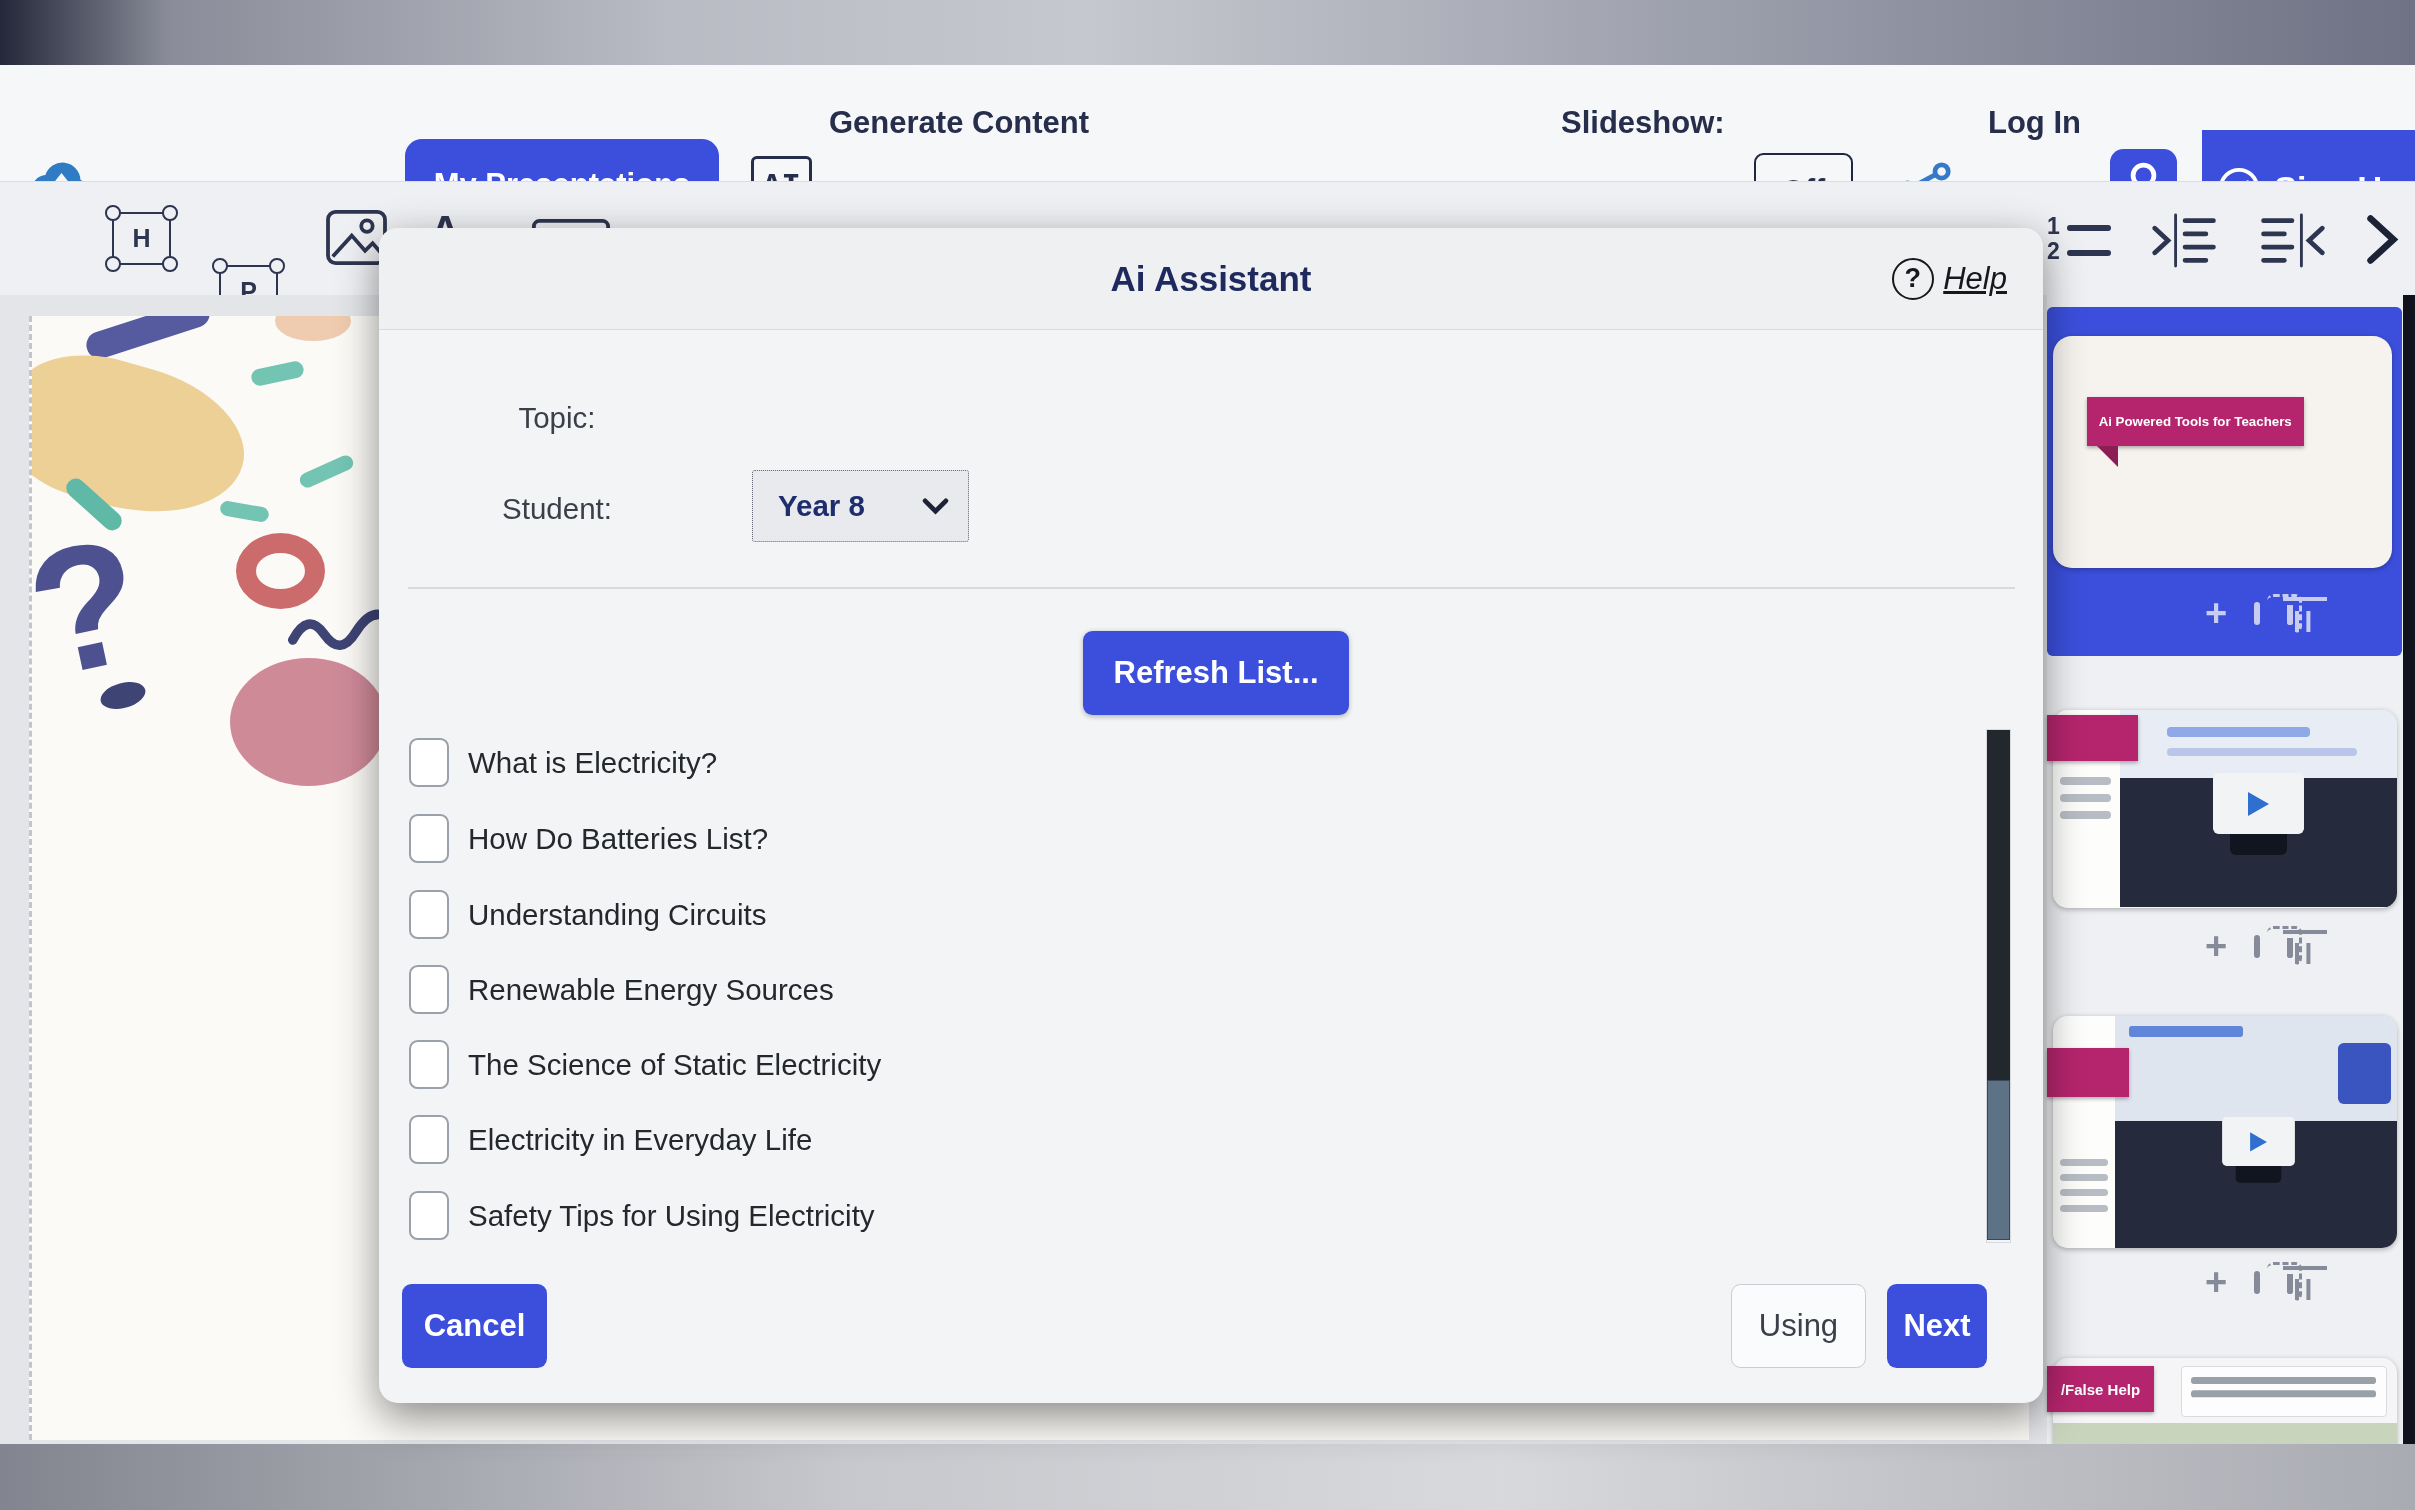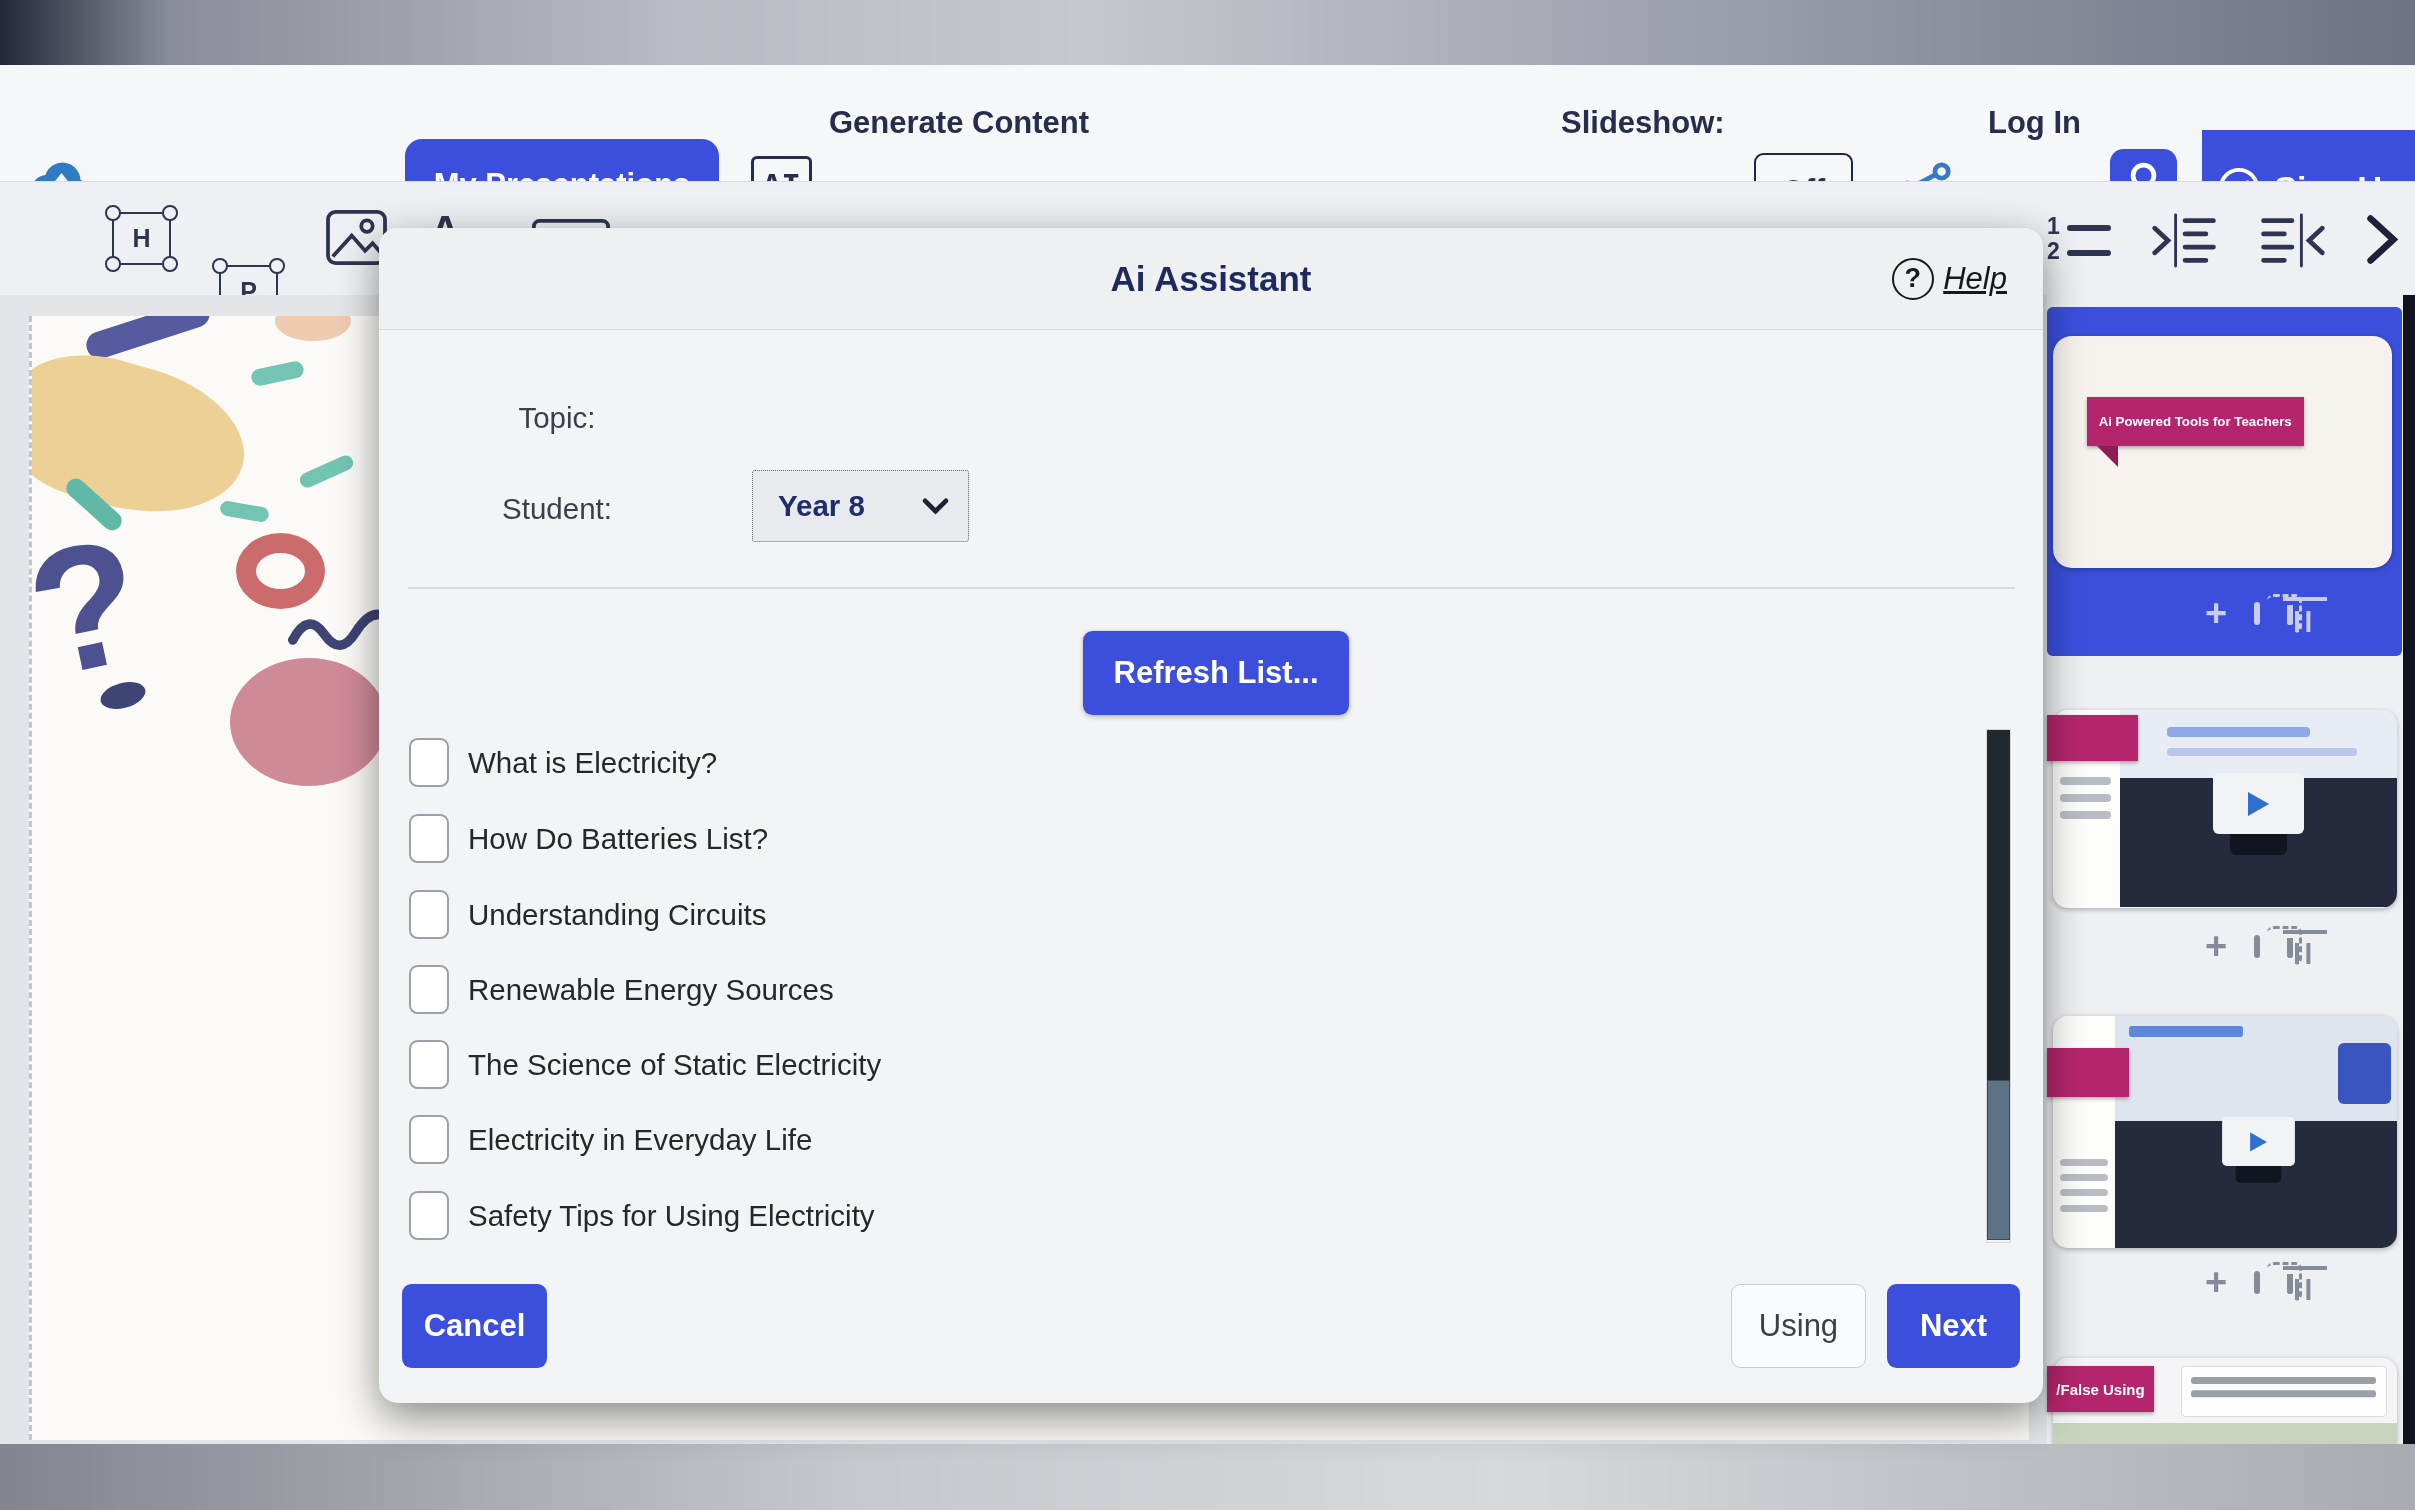--- a/index.html
+++ b/index.html
@@ -87,21 +87,21 @@
     color:#fff;font-weight:bold;font-size:31px;display:flex;align-items:center;justify-content:center;box-shadow:0 1.9px 4.8px rgba(0,0,0,.25);}
   .chk-row{left:30px;width:1141px;height:53px;display:flex;align-items:center;gap:19px;}
   .chk-box{width:40px;height:49px;background:#fff;border:2.9px solid #9ba1aa;border-radius:8.6px;box-sizing:border-box;flex:none;}
   .chk-label{font-size:29.5px;color:#24272c;white-space:nowrap;}
   #scrollthumb{left:1607px;top:501px;width:25px;height:514px;background:#f3f4f6;border:1px solid #d7d9dd;box-sizing:border-box;}
   #scroll-dark{width:100%;height:350px;background:#23272e;}
   #scroll-slate{width:100%;height:160px;background:#5d7284;border:1.9px solid #39495a;box-sizing:border-box;}
   .modal-btn{height:84px;border:none;border-radius:9.5px;font-weight:bold;font-size:31px;display:flex;align-items:center;justify-content:center;}
   #btn-cancel{left:23px;top:1056px;width:145px;background:var(--primary);color:#fff;}
   #btn-prev{left:1352px;top:1056px;width:135px;background:#fafbfc;color:#3a3f4a;border:1.9px solid #c9ccd2;box-sizing:border-box;font-weight:normal;}
-  #btn-next{left:1508px;top:1056px;width:133px;background:var(--primary);color:#fff;}
+  #btn-next{left:1508px;top:1056px;width:100px;background:var(--primary);color:#fff;}
 
   svg{display:block;}
 </style>
 </head>
 <body>
 
 <div id="screen">
 
   <div id="band-top" class="abs"></div>
 
@@ -296,21 +296,21 @@
       <span class="act-ic dark-act">+</span>
       <span class="dark-act"><span class="copy-ic"></span></span>
       <span class="dark-act"><span class="trash-ic"></span></span>
     </div>
 
     <div class="abs thumb-card" style="left:5.7px;top:1063px;width:344px;height:86px;border-radius:15px 15px 0 0">
       <div style="position:absolute;left:128px;top:7.6px;width:204px;height:49px;background:#fdfdfd;border:1px solid #d8dade;border-radius:3.8px"></div>
       <div style="position:absolute;left:138px;top:19px;width:185px;height:6.7px;background:#9aa0a8;border-radius:2.9px;box-shadow:0 13.3px 0 #9aa0a8"></div>
       <div style="position:absolute;left:0;top:65px;width:344px;height:21px;background:#c9d4bd"></div>
     </div>
-    <div class="ribbon abs" style="left:0;top:1071px;width:107px;height:46px;font-size:15px">/False Using</div>
+    <div class="ribbon abs" style="left:0;top:1071px;width:107px;height:46px;font-size:15px">/False Help</div>
   </div>
   <div id="darkstrip" class="abs"></div>
 
   <div id="dim"></div>
 
   <div id="modal" class="abs">
     <div id="modal-header" class="abs">
       <div id="modal-title">Ai Assistant</div>
       <div id="help-wrap" class="abs">
         <span id="help-q">?</span>

